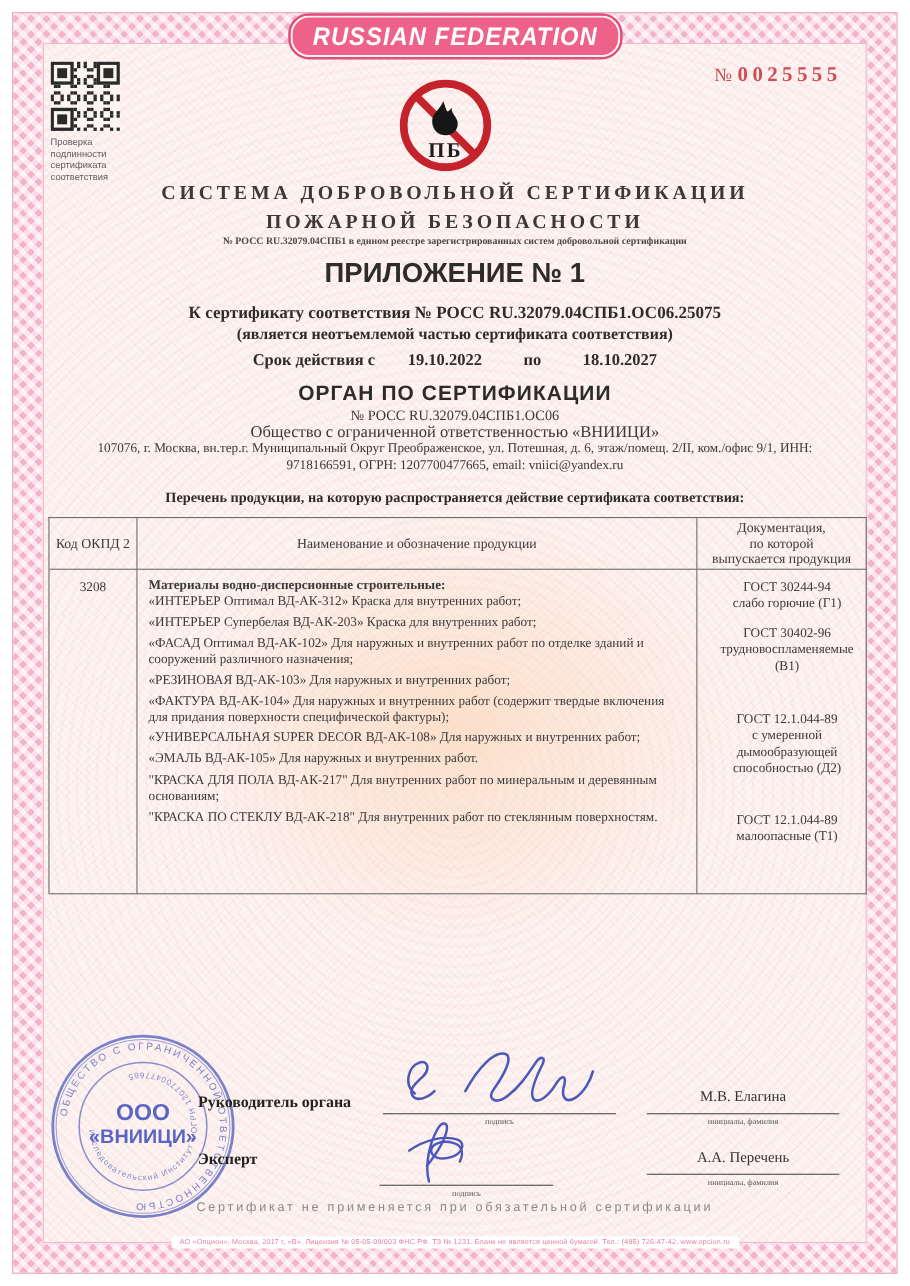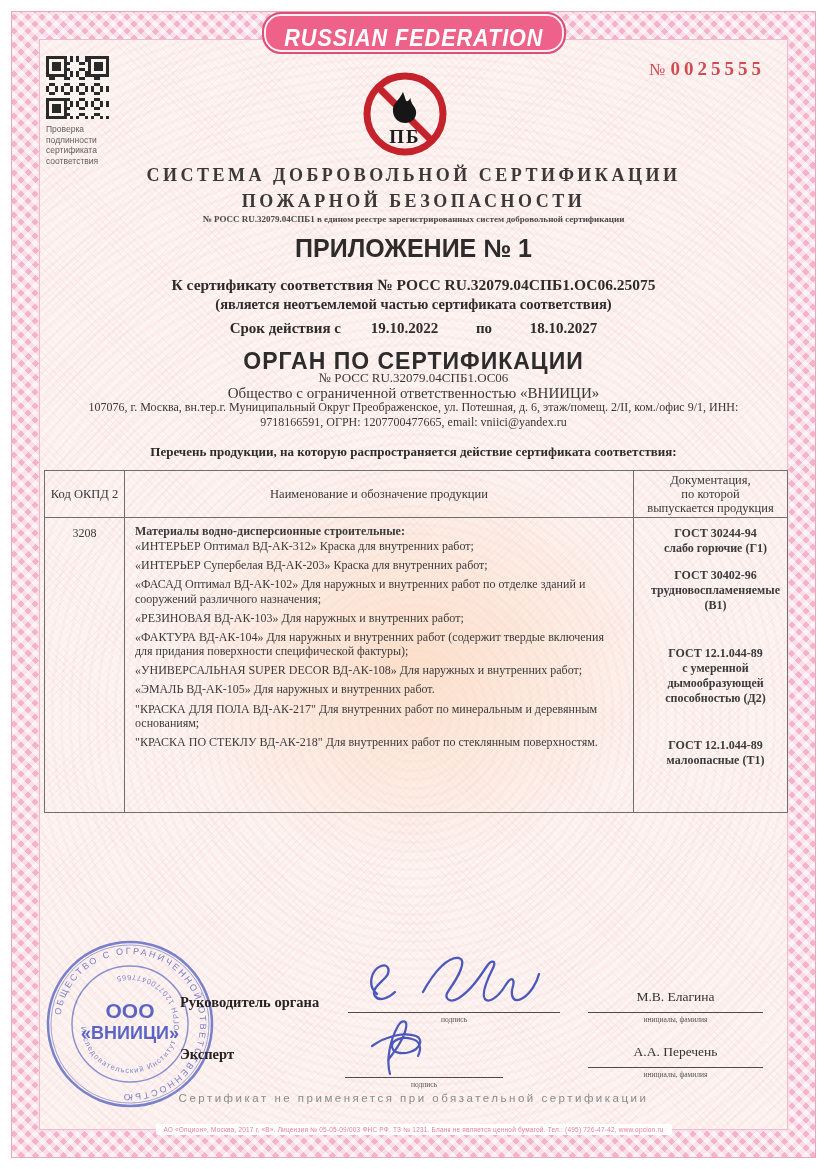--- a/index.html
+++ b/index.html
@@ -14,21 +14,21 @@
     background:
       radial-gradient(ellipse 48% 26% at 50% 57%, rgba(252,220,196,.85), rgba(252,220,196,0) 72%),
       repeating-radial-gradient(circle at 50% 62%, rgba(226,136,162,.06) 0 3px, transparent 3px 9px),
       repeating-linear-gradient(45deg, rgba(236,160,185,.10) 0 1px, transparent 1px 5px),
       repeating-linear-gradient(-45deg, rgba(236,160,185,.10) 0 1px, transparent 1px 5px),
       #fdf5f1;}
   .pre{white-space:pre-line;}
   
   .banner{position:absolute;left:50%;top:12px;transform:translateX(-50%);z-index:6;
     width:300px;height:38px;border-radius:19px;background:#ee6189;border:2px solid #dd4f7b;
-    box-shadow:inset 0 0 0 2px rgba(255,255,255,.9);display:flex;align-items:flex-end;justify-content:center;}
+    box-shadow:inset 0 0 0 2px rgba(255,255,255,.9);display:flex;align-items:center;justify-content:center;}
   .banner span{font-family:"Liberation Sans",sans-serif;font-weight:bold;font-style:italic;
     color:#fff;font-size:23px;letter-spacing:1px;transform:scaleX(.94);white-space:nowrap;}
   .serial{position:absolute;top:58px;right:62px;z-index:5;color:#d04b52;white-space:nowrap;}
   .serial .no{font-size:17px;letter-spacing:1px;}
   .serial .num{font-size:19px;letter-spacing:4px;font-weight:bold;}
   .qr-block{position:absolute;left:46px;top:56px;width:100px;z-index:5;}
   .qr-block svg{display:block;}
   .qr-caption{margin-top:5px;font-family:"Liberation Sans",sans-serif;font-size:8.5px;
     line-height:10.5px;color:#5d5d5d;}
   .fire{position:absolute;left:358px;top:72px;z-index:5;}
@@ -41,40 +41,40 @@
     font-family:"Liberation Sans",sans-serif;font-weight:bold;font-size:25px;color:#2d2b2b;}
   .cert-line{position:absolute;left:0;right:0;top:276px;text-align:center;z-index:5;
     font-weight:bold;font-size:15.5px;color:#2e2b2b;}
   .integral{position:absolute;left:0;right:0;top:296px;text-align:center;z-index:5;
     font-weight:bold;font-size:14.5px;color:#2e2b2b;}
   .validity{position:absolute;left:0;right:0;top:320px;text-align:center;z-index:5;
     font-weight:bold;font-size:15px;color:#2e2b2b;}
   .validity .gap-s{display:inline-block;width:26px;}
   .validity .gap-m{display:inline-block;width:34px;}
   .organ-title{position:absolute;left:0;right:0;top:348px;text-align:center;z-index:5;
-    font-family:"Liberation Sans",sans-serif;font-weight:bold;font-size:23px;letter-spacing:1px;color:#2d2b2b;}
+    font-family:"Liberation Sans",sans-serif;font-weight:bold;font-size:19px;letter-spacing:1px;color:#2d2b2b;}
   .organ-number{position:absolute;left:0;right:0;top:370px;text-align:center;z-index:5;font-size:13px;color:#3a3737;}
   .organ-company{position:absolute;left:0;right:0;top:385px;text-align:center;z-index:5;font-size:15px;color:#3a3737;}
   .organ-address{position:absolute;left:64px;width:699px;top:400px;text-align:center;z-index:5;
     font-size:12px;line-height:14.5px;color:#3a3737;}
   .products-heading{position:absolute;left:0;right:0;top:444px;text-align:center;z-index:5;
     font-weight:bold;font-size:13px;color:#2e2b2b;}
   
   .ptable{position:absolute;left:44px;top:470px;width:743px;z-index:5;
     display:grid;grid-template-columns:80px 509px 154px;grid-template-rows:47px 295px;
     border-top:1.5px solid #6e6e6e;border-left:1.5px solid #6e6e6e;font-size:12px;color:#3a3a3a;}
   .ptable>div{border-right:1.5px solid #6e6e6e;border-bottom:1.5px solid #6e6e6e;box-sizing:border-box;}
   .th{display:flex;align-items:center;justify-content:center;text-align:center;
     font-size:12.5px;line-height:14px;padding:2px;}
   .cell-code{text-align:center;padding-top:8px;}
   .cell-items{padding:6px 10px 4px 10px;line-height:1.18;}
   .cell-items .item{margin-bottom:5px;}
   .cell-items .cat{font-weight:bold;margin-bottom:1px;}
   .cell-docs{position:relative;text-align:center;line-height:1.25;}
-  .cell-docs .doc{position:absolute;left:12px;right:2px;font-weight:bold;}
+  .cell-docs .doc{position:absolute;left:12px;right:2px;}
   
   .stamp{position:absolute;left:44px;top:938px;z-index:5;opacity:.92;}
   .role{position:absolute;z-index:5;font-weight:bold;font-size:14.5px;color:#252222;}
   .sigline{position:absolute;border-top:1.2px solid #4c4c4c;z-index:5;}
   .sigcap{position:absolute;z-index:5;font-size:7.5px;color:#555;text-align:center;}
   .signame{position:absolute;z-index:5;font-size:13.5px;color:#333;text-align:center;}
   .sig-svg{position:absolute;z-index:5;}
   .note{position:absolute;left:0;right:0;top:1092px;text-align:center;z-index:5;
     font-family:"Liberation Sans",sans-serif;font-size:11.5px;letter-spacing:2.5px;color:#8a8a8a;}
   .footer-strip{position:absolute;left:50%;top:1124px;transform:translateX(-50%);z-index:7;

